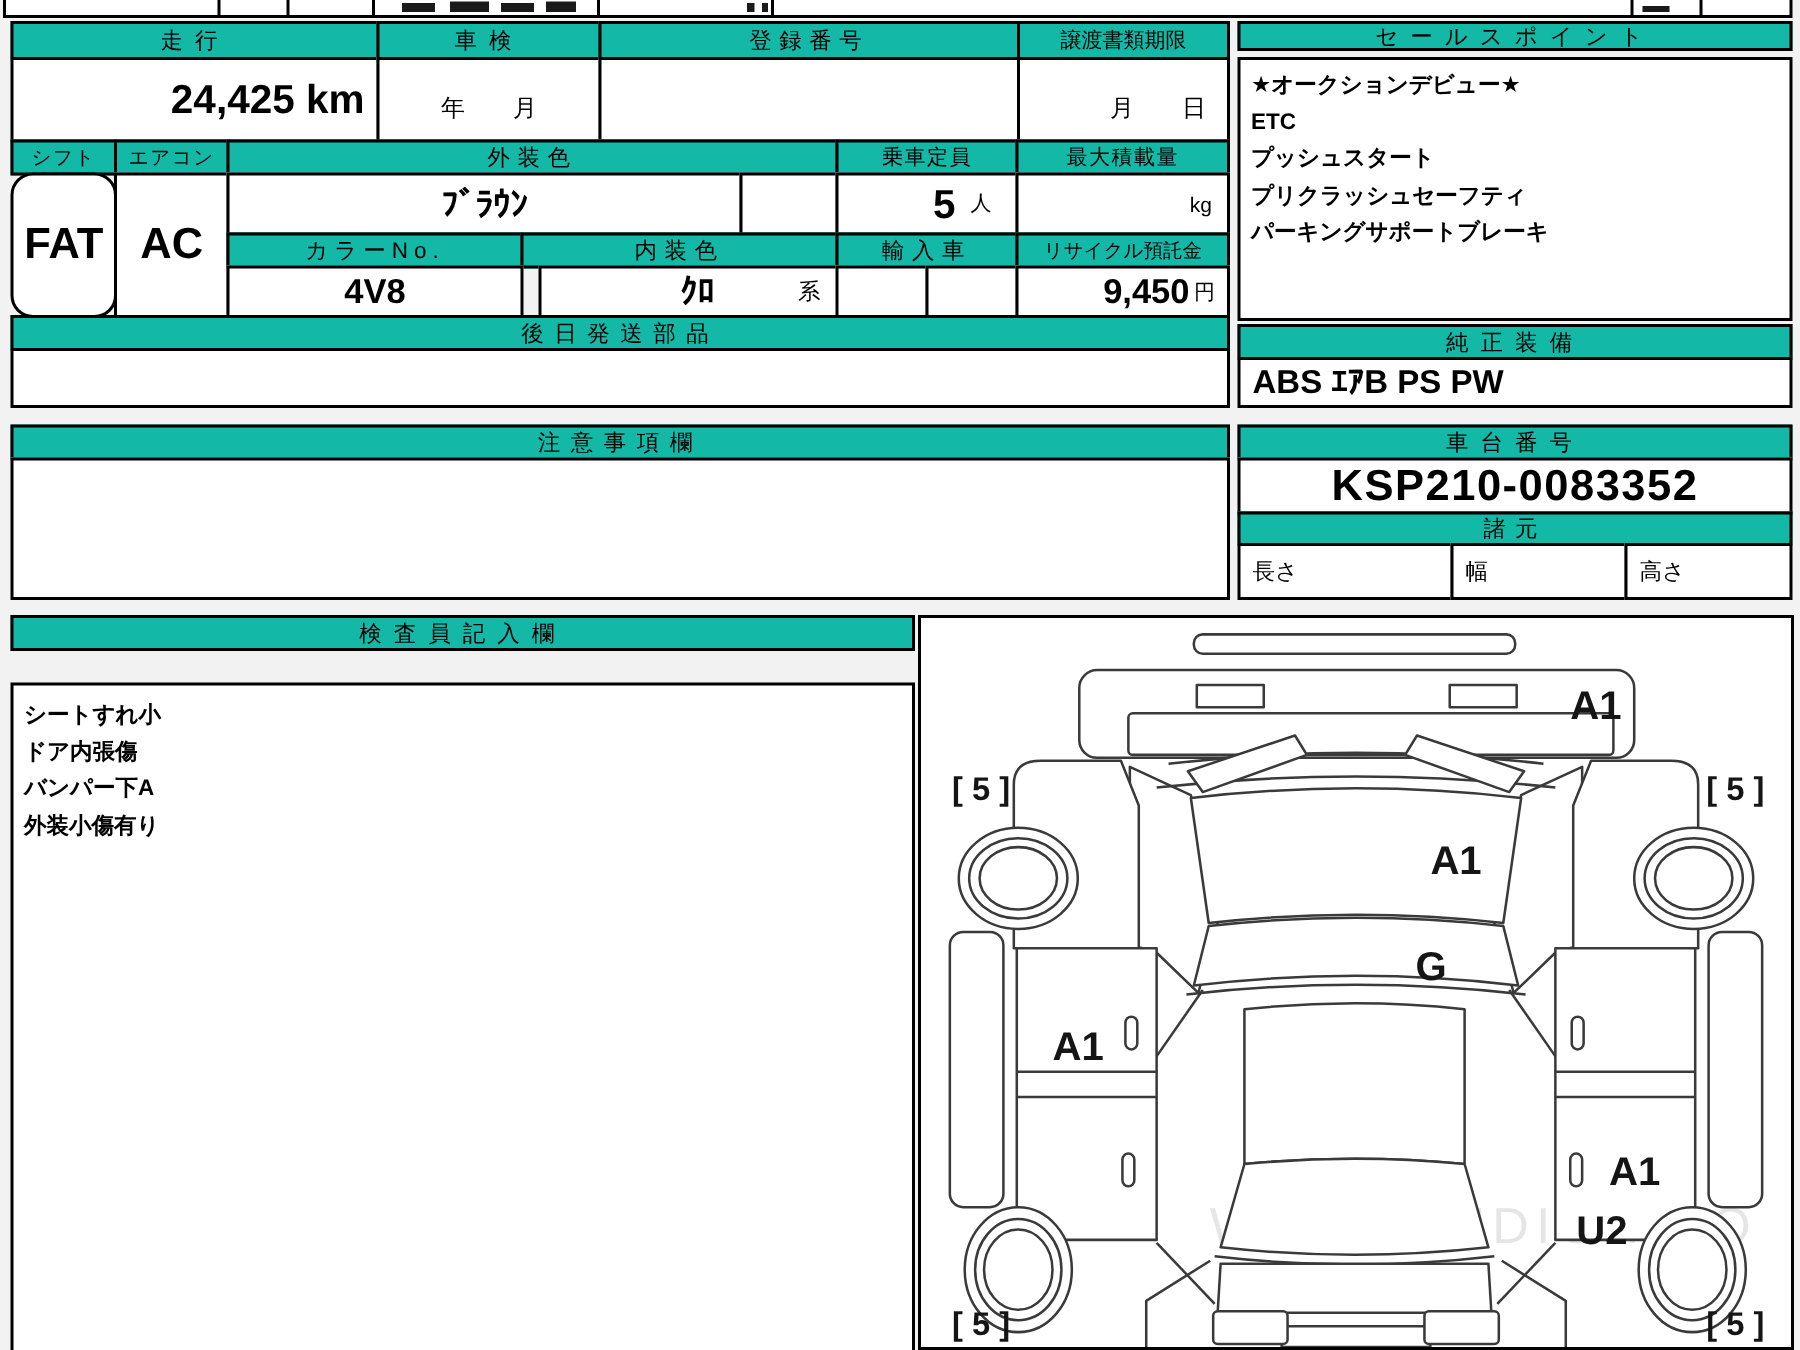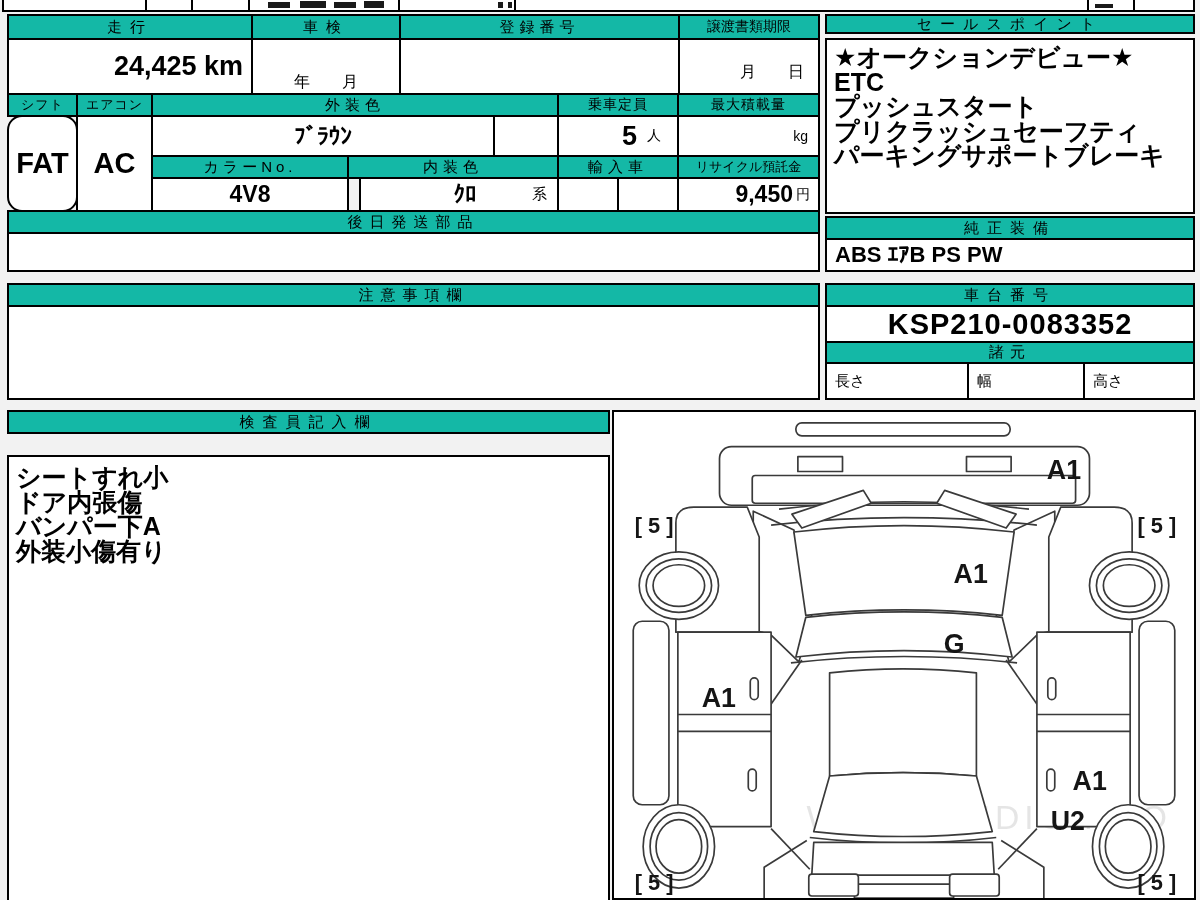--- a/index.html
+++ b/index.html
@@ -10,21 +10,21 @@
   .hdr.ls8{letter-spacing:8px;}
   .hdr.ls0{letter-spacing:0;}
   .hdr.sm{font-size:13px;letter-spacing:1px;}
   .vcenter{display:flex;align-items:center;justify-content:center;}
   .vright{display:flex;align-items:center;justify-content:flex-end;}
   .big{font-weight:bold;font-size:27px;}
   .med{font-weight:bold;font-size:23px;}
   .unit{font-size:14px;font-weight:normal;}
   .tick{position:absolute;width:2px;background:#000;}
   .frag{position:absolute;background:#1a1a1a;}
-  .list{font-size:25px;font-weight:bold;line-height:24.5px;padding:5px 0 0 7px;}
+  .list{font-size:15px;font-weight:bold;line-height:24.5px;padding:5px 0 0 7px;}
   .list div{white-space:nowrap;}
   svg text{font-family:"Liberation Sans","DejaVu Sans",sans-serif;}
 </style>
 </head>
 <body>
 
 <div id="page">
 
   <div style="position:absolute;left:2px;top:0;width:1193px;height:10px;background:#fff;border-bottom:2px solid #000;"></div>
   <div class="tick" style="left:2px;top:0;height:10px;"></div>
@@ -43,21 +43,21 @@
   <div class="frag" style="left:498px;top:2px;width:5px;height:6px;"></div>
   <div class="frag" style="left:508px;top:2px;width:4px;height:6px;"></div>
   <div class="frag" style="left:1095px;top:4px;width:18px;height:4px;"></div>
 
   <div class="cell hdr ls8" style="left:7px;top:14px;width:246px;height:26px;">走行</div>
   <div class="cell hdr ls8" style="left:251px;top:14px;width:150px;height:26px;">車検</div>
   <div class="cell hdr" style="left:399px;top:14px;width:281px;height:26px;">登録番号</div>
   <div class="cell hdr ls0" style="left:678px;top:14px;width:142px;height:26px;font-size:14px;">譲渡書類期限</div>
 
   <div class="cell vright big" style="left:7px;top:38px;width:246px;height:57px;padding-right:8px;">24,425 km</div>
-  <div class="cell vcenter" style="left:251px;top:38px;width:150px;height:57px;font-size:16px;align-items:flex-end;">年　　月</div>
+  <div class="cell vcenter" style="left:251px;top:38px;width:150px;height:57px;font-size:16px;align-items:flex-end;padding-bottom:10px;">年　　月</div>
   <div class="cell" style="left:399px;top:38px;width:281px;height:57px;"></div>
   <div class="cell vcenter" style="left:678px;top:38px;width:142px;height:57px;font-size:16px;align-items:flex-end;padding-bottom:10px;justify-content:flex-end;padding-right:14px;">月　　日</div>
 
   <div class="cell hdr sm" style="left:7px;top:93px;width:71px;height:24px;">シフト</div>
   <div class="cell hdr sm" style="left:76px;top:93px;width:77px;height:24px;">エアコン</div>
   <div class="cell hdr" style="left:151px;top:93px;width:408px;height:24px;">外装色</div>
   <div class="cell hdr sm" style="left:557px;top:93px;width:122px;height:24px;font-size:14px;">乗車定員</div>
   <div class="cell hdr sm" style="left:677px;top:93px;width:143px;height:24px;font-size:14px;">最大積載量</div>
 
   <div class="cell vcenter" style="left:7px;top:115px;width:71px;height:97px;font-weight:bold;font-size:29px;border-radius:15px;">FAT</div>

